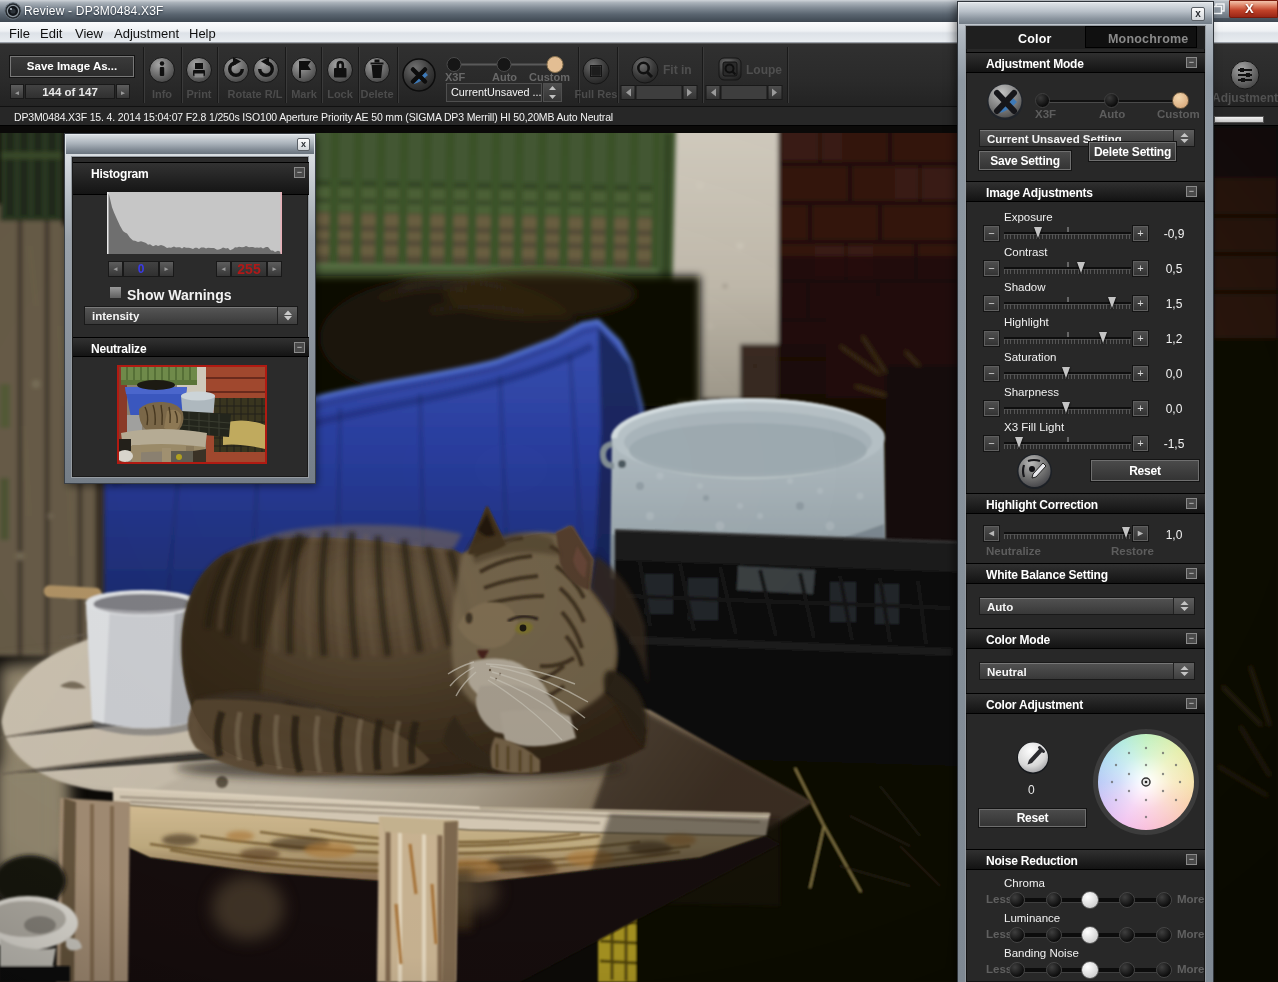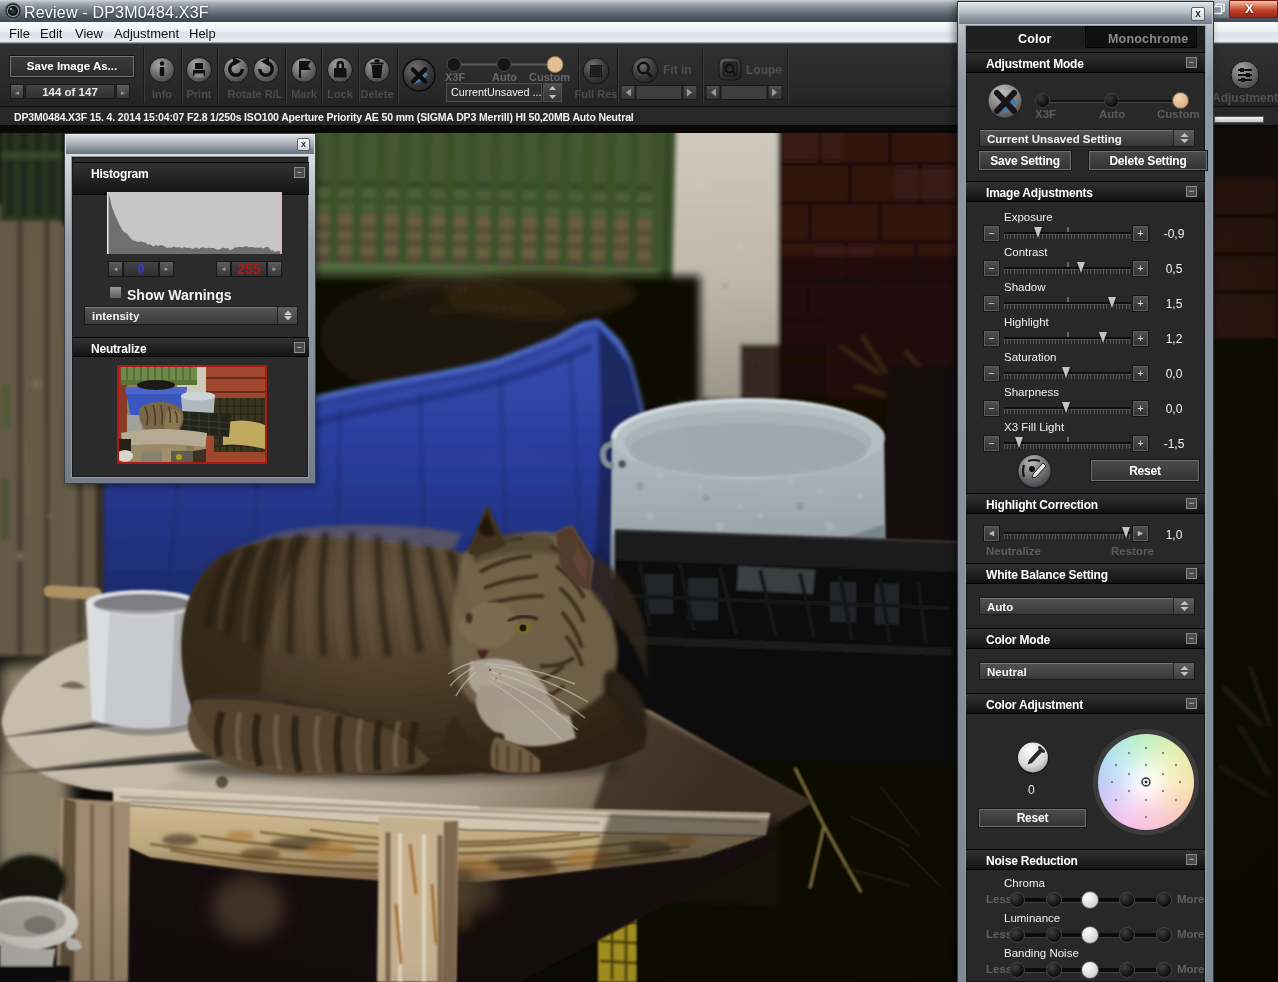--- a/index.html
+++ b/index.html
@@ -1,24 +1,24 @@
 <!DOCTYPE html>
 <html><head>
 <meta charset="utf-8">
 <style>
 *{margin:0;padding:0;box-sizing:border-box}
 html,body{width:1278px;height:982px;overflow:hidden;background:#000;font-family:"Liberation Sans",sans-serif}
 .abs{position:absolute}
 #titlebar{left:0;top:0;width:1278px;height:22px;background:linear-gradient(#cfd4d9 0%,#aab2ba 12%,#838d97 35%,#5a6570 65%,#3e4751 100%)}
-#title-txt{left:24px;top:4px;font-size:16px;color:#fff;text-shadow:0 1px 2px #1a2430;letter-spacing:.2px}
+#title-txt{left:24px;top:4px;font-size:12px;color:#fff;text-shadow:0 1px 2px #1a2430;letter-spacing:.2px}
 #menubar{left:0;top:22px;width:1278px;height:21px;background:linear-gradient(#fbfcfd 0%,#eef1f4 45%,#dde2e8 55%,#e8ecf0 100%);border-bottom:1px solid #9aa0a8}
 .menu-item{top:26px;font-size:13px;color:#101010}
 #toolbar{left:0;top:43px;width:1278px;height:64px;background:linear-gradient(#303030 0%,#2a2a2a 60%,#232323 100%);border-top:1px solid #555;border-bottom:1px solid #111}
 #infobar{left:0;top:107px;width:1278px;height:19px;background:#272727;border-bottom:1px solid #000}
-#infobar span{position:absolute;left:14px;top:4px;font-size:10.5px;font-weight:bold;color:#f2f2f2;letter-spacing:-0.15px;white-space:nowrap}
+#infobar span{position:absolute;left:14px;top:4px;font-size:10.5px;font-weight:normal;color:#f2f2f2;letter-spacing:-0.15px;white-space:nowrap}
 #saveimg{left:10px;top:56px;width:124px;height:21px;background:linear-gradient(#3a3a3a,#2d2d2d);border:1px solid #787878;outline:1px solid #141414;color:#fff;font-size:11.5px;font-weight:bold;text-align:center;line-height:19px}
 .navfield{background:linear-gradient(#424242,#303030);border:1px solid #191919;color:#e8e8e8;text-align:center}
 .navarrow{background:linear-gradient(#5d5d5d,#373737);border:1px solid #191919;color:#9a9a9a;text-align:center;font-size:6.5px;line-height:15px}
 
 #rpanel{left:958px;top:2px;width:255px;height:980px;background:linear-gradient(180deg,#eceff2,#b2bac2 3%,#8e98a2 8%,#7e8892 100%);box-shadow:0 0 0 1px #30353b,-3px 2px 9px rgba(0,0,0,.55)}
 #rpanel-title{left:1px;top:1px;width:253px;height:21px;background:linear-gradient(#dde2e6,#b8c0c8 40%,#8a949e 75%,#727c86)}
 #rp-close{left:233px;top:5px;width:14px;height:14px;background:linear-gradient(#fdfdfd,#d2d6da);border:1px solid #5a6066;border-radius:2px;font-size:10px;font-weight:bold;color:#2a2e33;text-align:center;line-height:12px}
 #rpc{left:7px;top:23px;width:241px;height:957px;background:#282828;border:1px solid #969ca2;border-bottom:none;box-shadow:inset 0 0 0 1px #141414}
 .phead{left:8px;width:239px;height:21px;background:linear-gradient(#303030,#131313);border-top:1px solid #000;border-bottom:1px solid #000}
 .phead span{position:absolute;left:20px;top:4px;font-size:12px;font-weight:bold;color:#fff;letter-spacing:-0.2px}
@@ -725,21 +725,21 @@
   <span class="abs glbl" style="left:77px;top:106px">X3F</span>
   <span class="abs glbl" style="left:141px;top:106px">Auto</span>
   <span class="abs glbl" style="left:199px;top:106px">Custom</span>
   <div class="abs ddown" style="top:127px">
           <span>Current Unsaved Setting</span>
           <div class="ddspin"><svg width="21" height="16">
               <path d="M10.5 3 l4 4 -8 0 z M10.5 13 l4 -4 -8 0 z" fill="#c4c4c4"></path>
             </svg></div>
         </div>
   <div class="abs gbtn" style="left:21px;top:149px;width:92px;height:19px;line-height:18px">Save Setting</div>
-  <div class="abs gbtn" style="left:131px;top:149px;width:118px;height:19px;line-height:18px">Delete Setting</div>
+  <div class="abs gbtn" style="left:131px;top:140px;width:87px;height:19px;line-height:18px">Delete Setting</div>
   <div class="abs phead" style="top:179px">
           <span>Image Adjustments</span>
           <div class="pmin">−</div>
         </div>
 <span class="abs slbl" style="top:209px">Exposure</span>
 <div class="abs mpbtn" style="left:26px;top:224px">−</div>
 <div class="abs track" style="top:230px"></div>
 <div class="abs ticks" style="top:232px"></div>
 <div class="abs ctick" style="top:225px"></div>
 <div class="abs thumb" style="left:75.5px;top:225px"></div>

